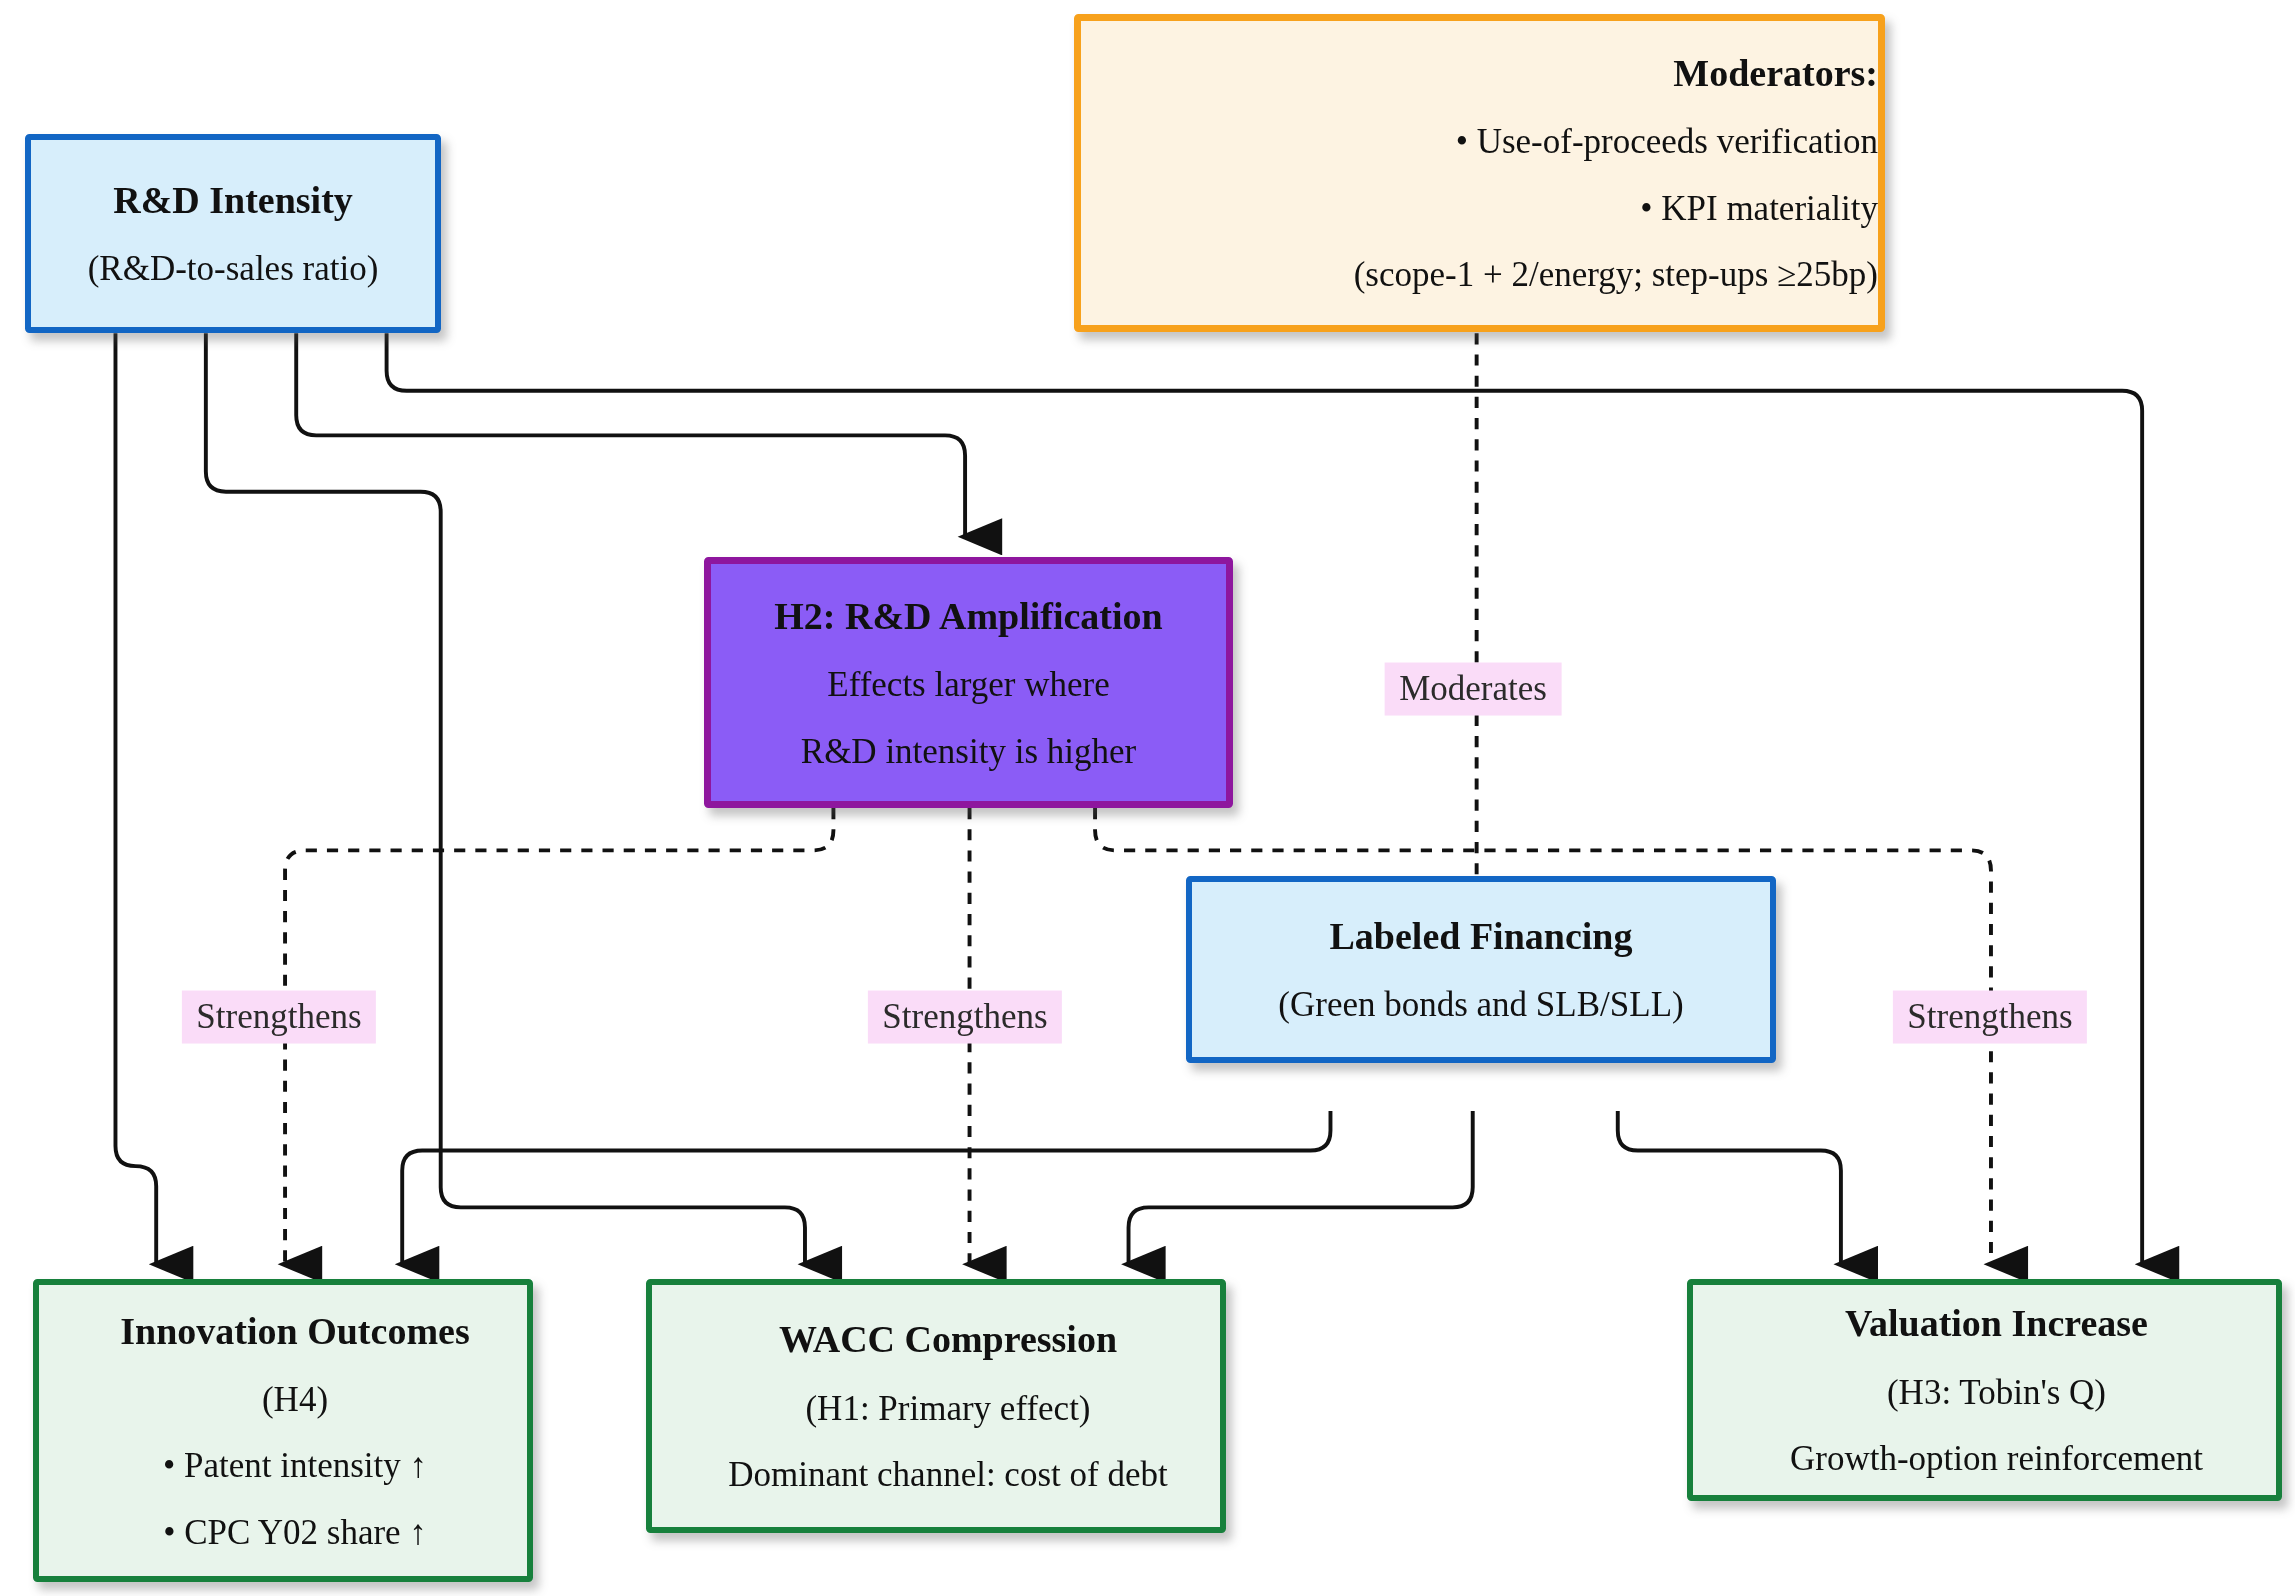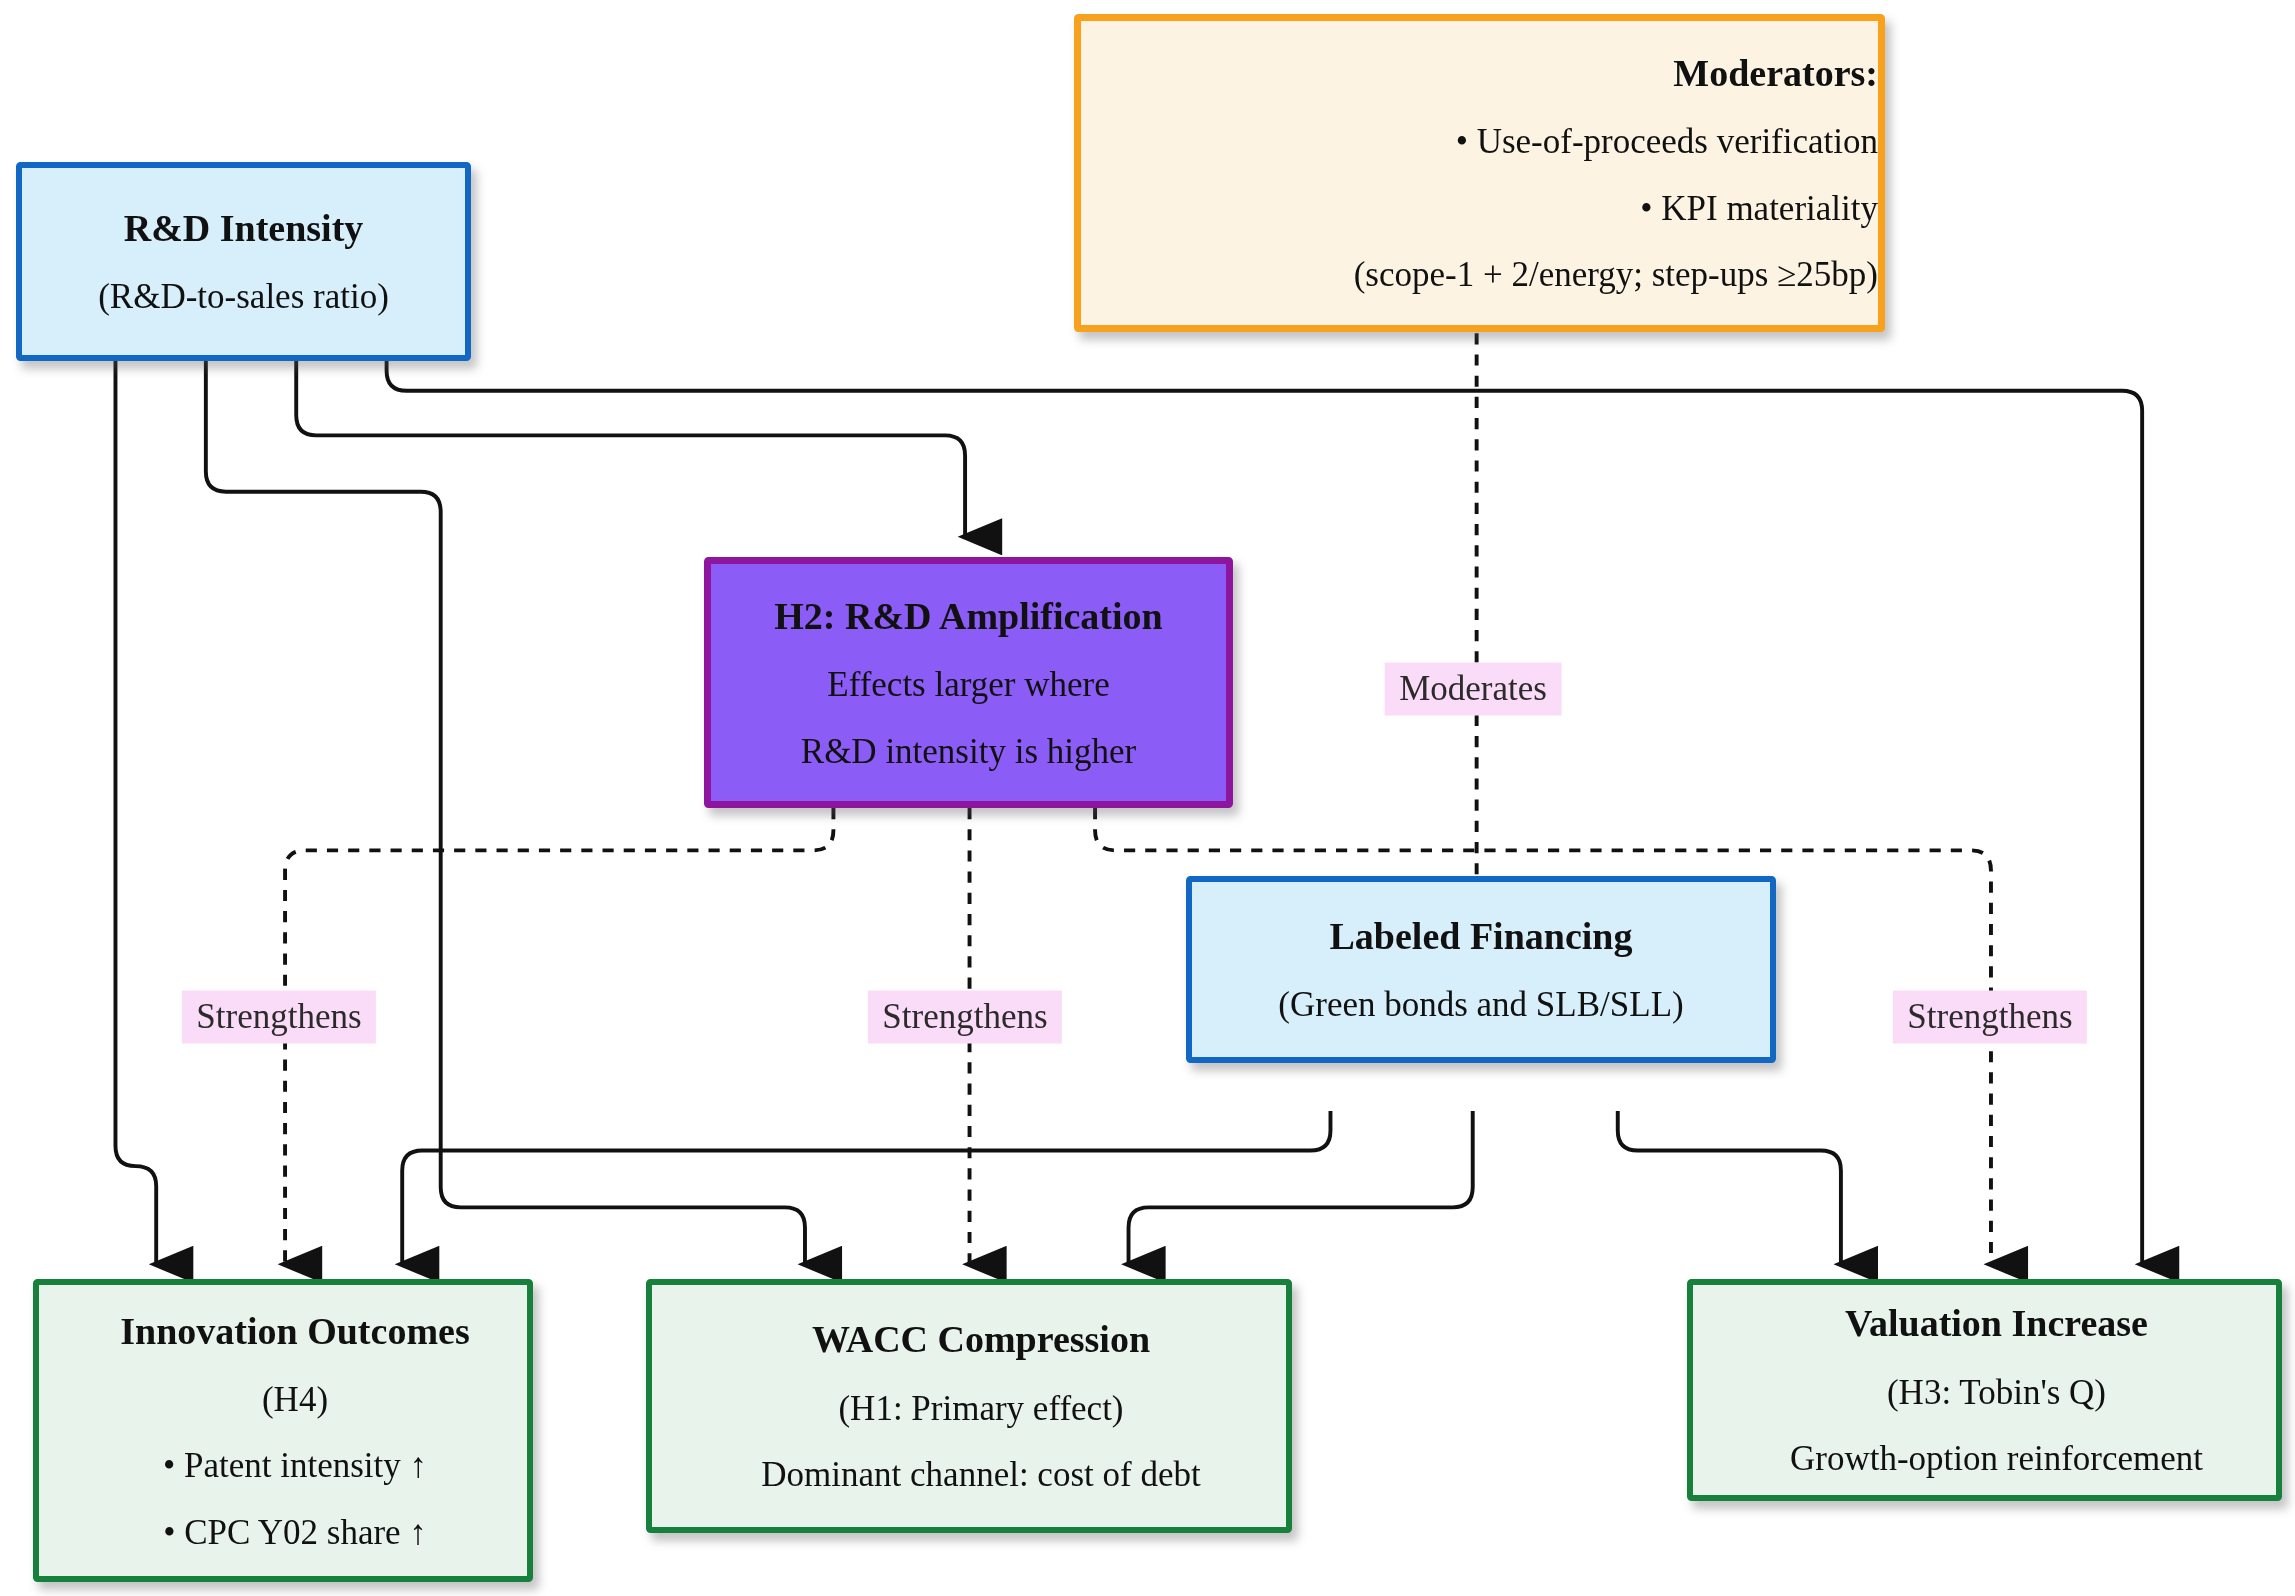--- a/index.html
+++ b/index.html
@@ -55,21 +55,21 @@
     <path d="M2385,1991 V2026 Q2385,2062 2349,2062 L757,2062 Q721,2062 721,2098 V2266" fill="none" stroke="#111" stroke-width="7" marker-end="url(#arrow)"></path>
     <path d="M2640,1991 V2128 Q2640,2164 2604,2164 L2059,2164 Q2023,2164 2023,2200 V2266" fill="none" stroke="#111" stroke-width="7" marker-end="url(#arrow)"></path>
     <path d="M2900,1991 V2026 Q2900,2062 2936,2062 L3264,2062 Q3300,2062 3300,2098 V2266" fill="none" stroke="#111" stroke-width="7" marker-end="url(#arrow)"></path>
 
     <path d="M2647,597 V1626" fill="none" stroke="#111" stroke-width="7" stroke-dasharray="20 18" marker-end="url(#arrow)"></path>
     <path d="M1494,1448 V1488 Q1494,1524 1458,1524 L547,1524 Q511,1524 511,1560 V2266" fill="none" stroke="#111" stroke-width="7" stroke-dasharray="20 18" marker-end="url(#arrow)"></path>
     <path d="M1738,1448 V2266" fill="none" stroke="#111" stroke-width="7" stroke-dasharray="20 18" marker-end="url(#arrow)"></path>
     <path d="M1963,1448 V1488 Q1963,1524 1999,1524 L3533,1524 Q3569,1524 3569,1560 V2266" fill="none" stroke="#111" stroke-width="7" stroke-dasharray="20 18" marker-end="url(#arrow)"></path>
   </svg>
 
-  <div class="node blue" style="left:16px;top:134px;width:455px;height:199px;margin-top:28px;">
+  <div class="node blue" style="left:25px;top:134px;width:416px;height:199px;">
     <div class="title">R&amp;D Intensity</div>
     <div class="line">(R&amp;D-to-sales ratio)</div>
   </div>
 
   <div class="node orange" style="left:1074px;top:14px;width:811px;height:318px;align-items:flex-end;">
     <div class="title">Moderators:</div>
     <div class="line">• Use-of-proceeds verification</div>
     <div class="line">• KPI materiality</div>
     <div class="line">(scope-1 + 2/energy; step-ups ≥25bp)</div>
   </div>
@@ -85,21 +85,21 @@
     <div class="line">(Green bonds and SLB/SLL)</div>
   </div>
 
   <div class="node green" style="left:33px;top:1279px;width:500px;height:303px;">
     <div class="title">Innovation Outcomes</div>
     <div class="line">(H4)</div>
     <div class="line">• Patent intensity ↑</div>
     <div class="line">• CPC Y02 share ↑</div>
   </div>
 
-  <div class="node green" style="left:646px;top:1279px;width:646px;height:254px;">
+  <div class="node green" style="left:646px;top:1279px;width:580px;height:254px;">
     <div class="title">WACC Compression</div>
     <div class="line">(H1: Primary effect)</div>
     <div class="line">Dominant channel: cost of debt</div>
   </div>
 
   <div class="node green" style="left:1687px;top:1279px;width:595px;height:222px;">
     <div class="title">Valuation Increase</div>
     <div class="line">(H3: Tobin's Q)</div>
     <div class="line">Growth-option reinforcement</div>
   </div>

